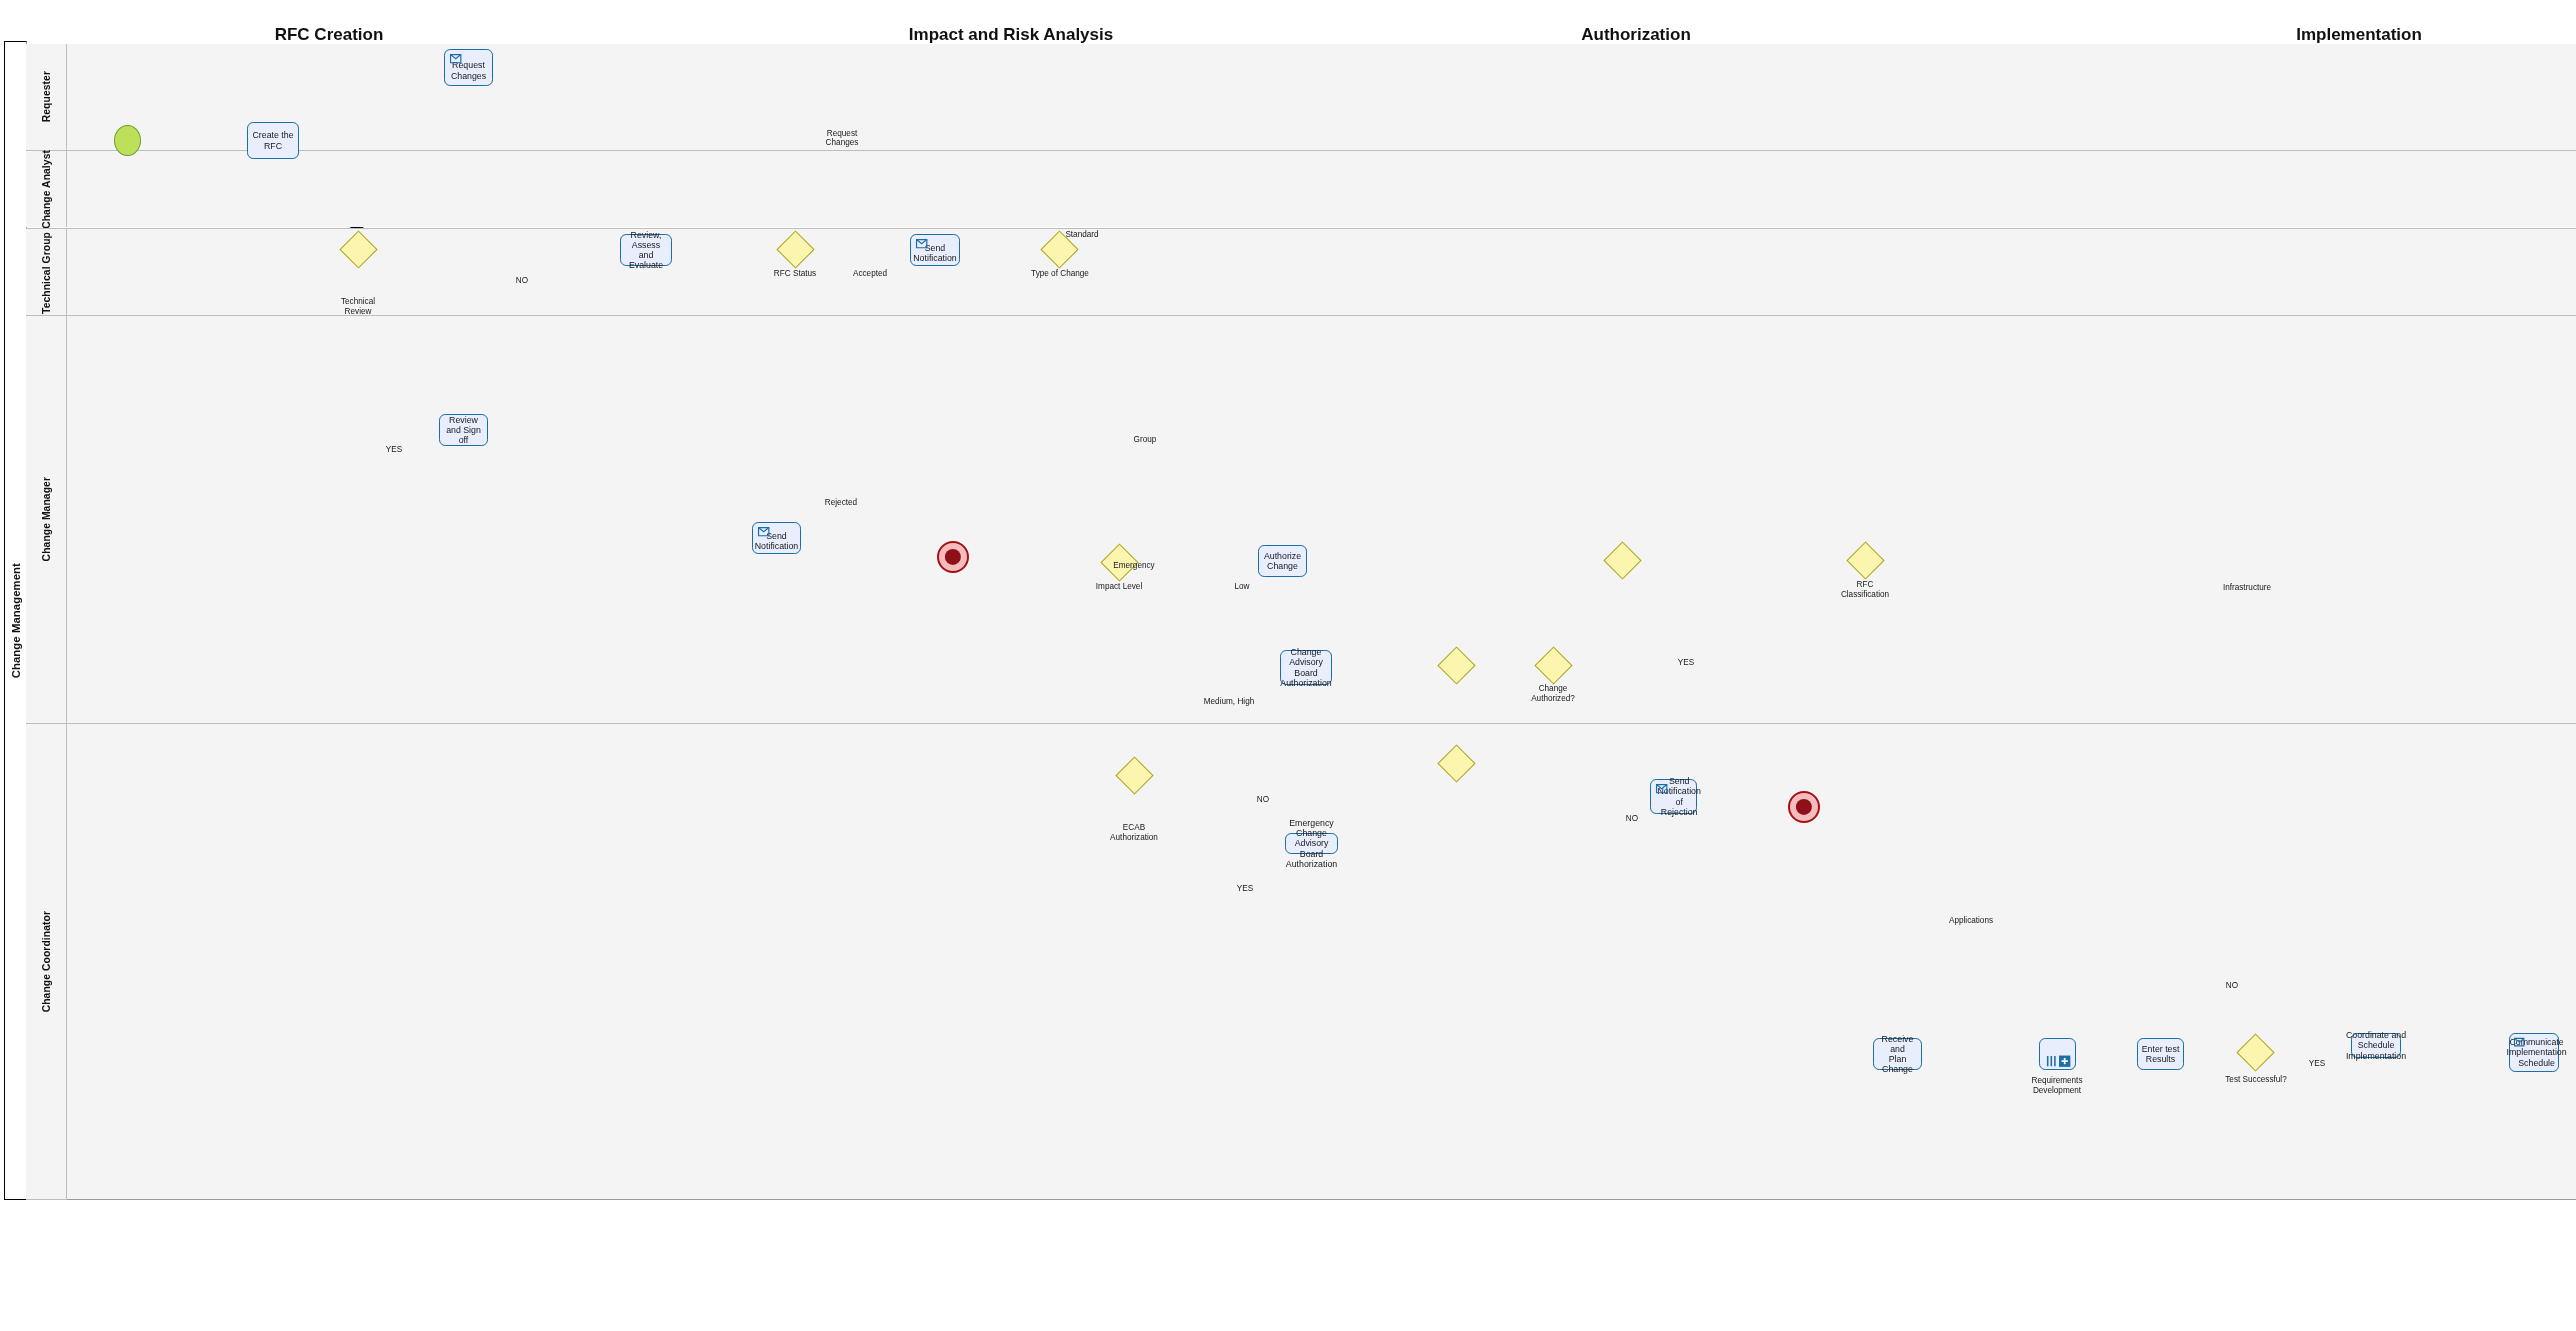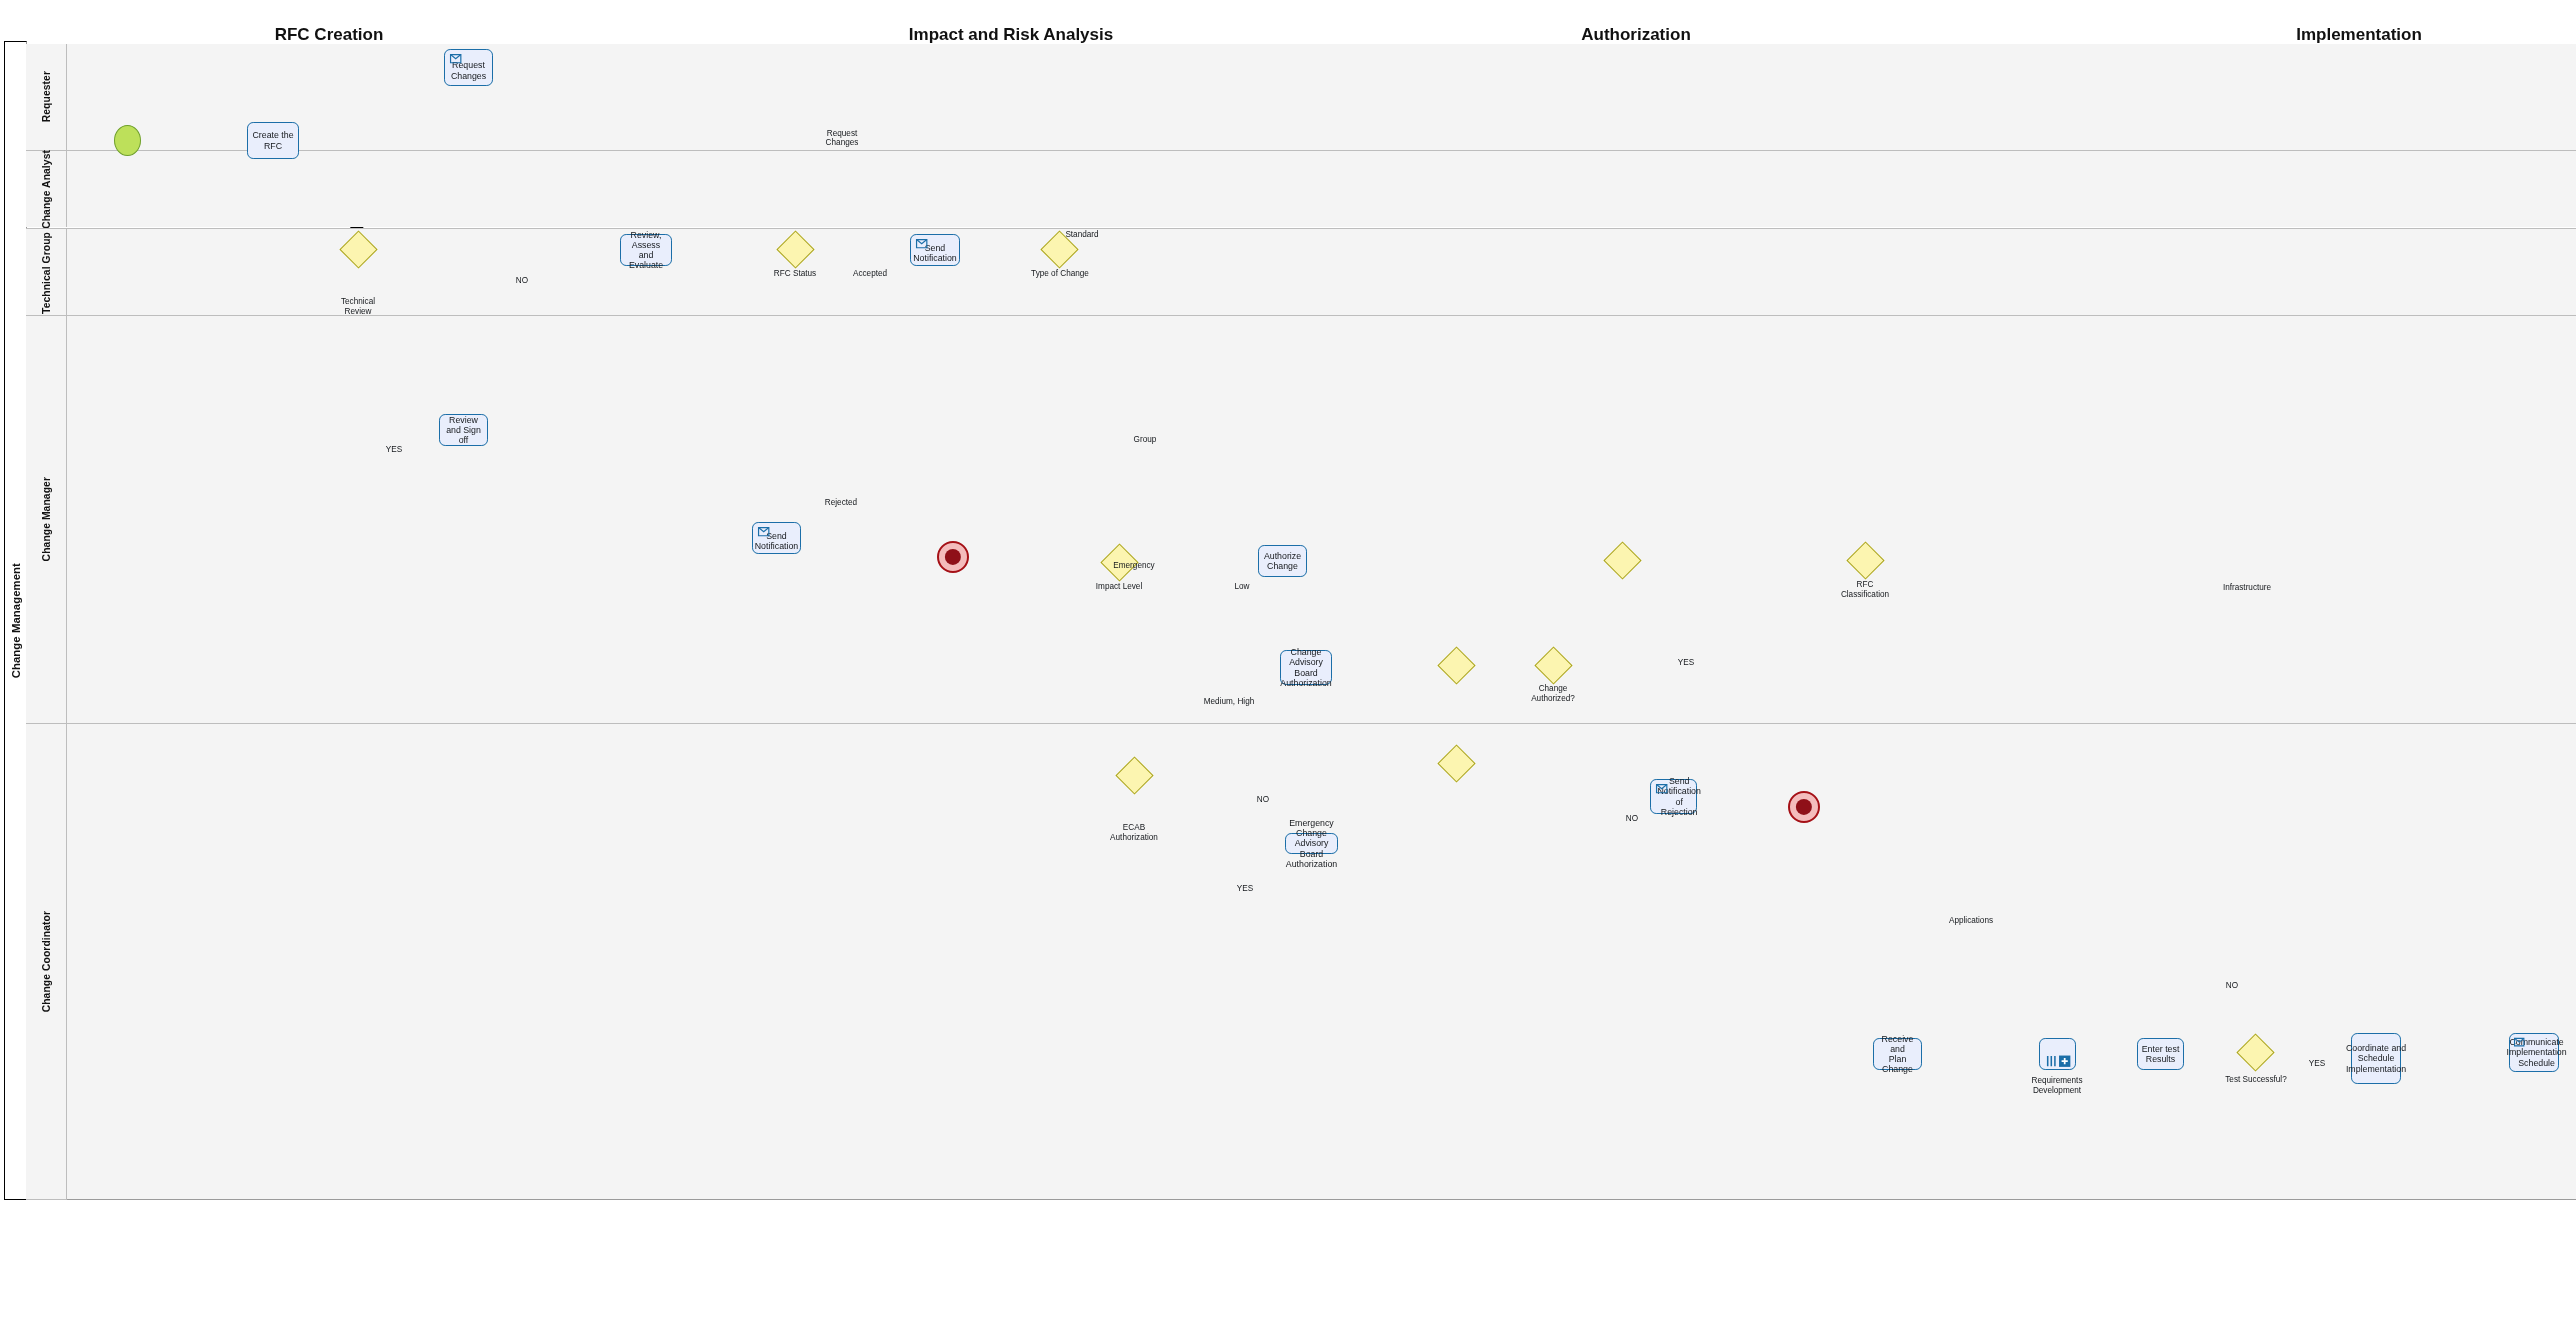--- a/index.html
+++ b/index.html
@@ -319,21 +319,21 @@
         <line x1="41" y1="8" x2="41" y2="20"></line>
         <line x1="35" y1="14" x2="47" y2="14"></line>
       </g>
     </svg>
   </div>
 
   <div class="task" style="left:2137px;top:1038px;width:47px;height:32px;">
     <span class="lbl">Enter test<br>Results</span>
   </div>
 
-  <div class="task" style="left:2351px;top:1033px;width:50px;height:51px;justify-content:center;">
+  <div class="task" style="left:2351px;top:1033px;width:50px;height:25px;justify-content:center;">
     <span class="lbl">Coordinate and<br>Schedule<br>Implementation</span>
   </div>
 
   <div class="task" style="left:2509px;top:1033px;width:50px;height:39px;">
     <svg class="env" style="left:3.1px;top:3.1px;width:12.4px;height:10.3px;" viewBox="0 0 24 22">
       <path d="M2,3 h20 v16 h-20 z" fill="none" stroke="#1b6ea8" stroke-width="2.3"></path>
       <path d="M2,3 l10,8 l10,-8" fill="none" stroke="#1b6ea8" stroke-width="2.3"></path>
     </svg>
     <span class="lbl" style="margin-left:5.2px;">Communicate<br>Implementation<br>Schedule</span>
   </div>

